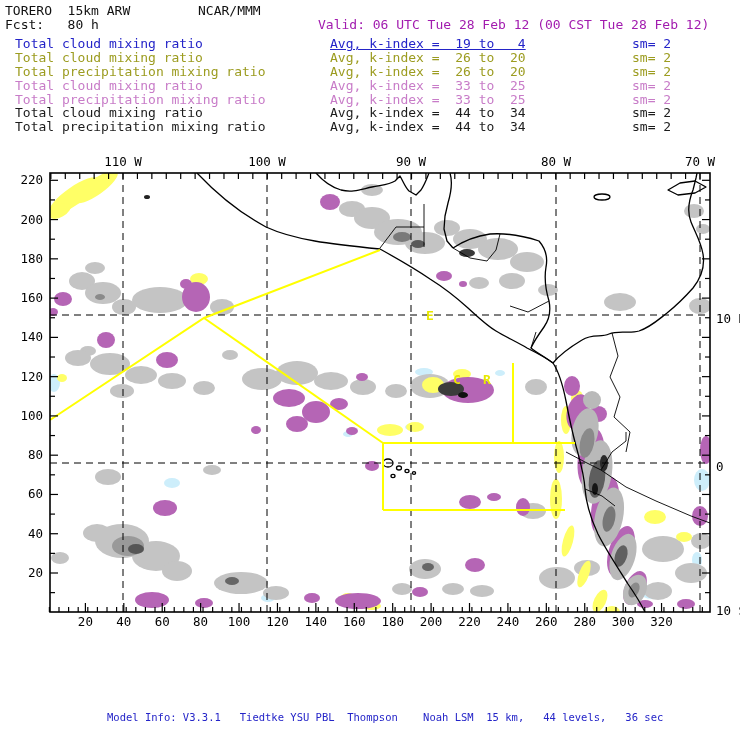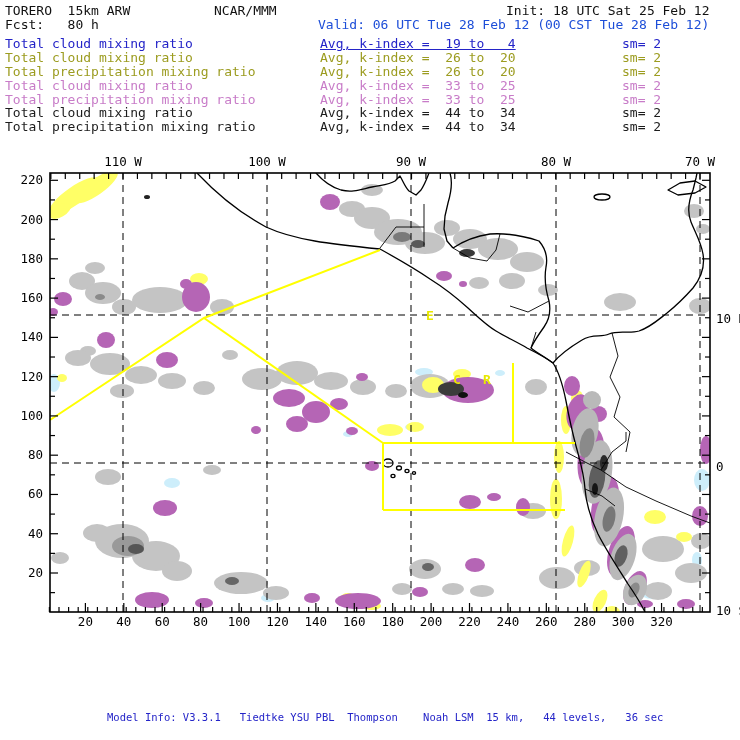--- a/index.html
+++ b/index.html
@@ -1,34 +1,33 @@
 <!DOCTYPE html>
 <html><head>
 <meta charset="utf-8">
 <style>
   html,body{margin:0;padding:0;background:#fff;}
   #page{position:relative;width:740px;height:740px;background:#fff;overflow:hidden;
         font-family:"DejaVu Sans Mono","Liberation Mono",monospace;font-size:13px;color:#111;}
   .abs{position:absolute;white-space:pre;line-height:14px;}
   #legend-rows{position:absolute;left:0;top:37px;width:740px;}
   .lrow{position:relative;height:13.9px;}
-  .lrow span{position:absolute;white-space:pre;line-height:13px;}
+  .lrow span{position:absolute;white-space:pre;line-height:13px;margin-left:10px;}
   #mapsvg{position:absolute;left:0;top:0;}
   .ftr{font-size:10.5px;line-height:13px;margin-left:20px;}
 </style>
 </head>
 <body>
 
 <div id="page">
 
   <span class="abs" style="left:5px;top:4px">TORERO  15km ARW</span>
-  <span class="abs" style="left:214px;top:4px">NCAR/MMM</span>
-  <span class="abs" style="left:506px;top:4px">Init: 18 UTC Sat 25 Feb 12</span>
+  <span class="abs" style="left:198px;top:4px">NCAR/MMM</span>
   <span class="abs" style="left:5px;top:18px">Fcst:   80 h</span>
-  <span class="abs" style="left:318px;top:18px;color:#1d4ed8">Valid: 06 UTC Tue 28 Feb 12 (00 CST Tue 28 Feb 12)</span>
+  <span class="abs" style="left:318px;top:18px;color:#a21caf">Valid: 06 UTC Tue 28 Feb 12 (00 CST Tue 28 Feb 12)</span>
 
   <div id="legend-rows">
       <div class="lrow" style="color: rgb(36, 36, 200);">
         <span style="left: 5px;">Total cloud mixing ratio</span>
         <span style="left: 320px; text-decoration: underline;">Avg, k-index =  19 to   4</span>
         <span style="left: 622px;">sm= 2</span>
       </div>
       <div class="lrow" style="color: rgb(156, 156, 32);">
         <span style="left: 5px;">Total cloud mixing ratio</span>
         <span style="left: 320px;">Avg, k-index =  26 to  20</span>

